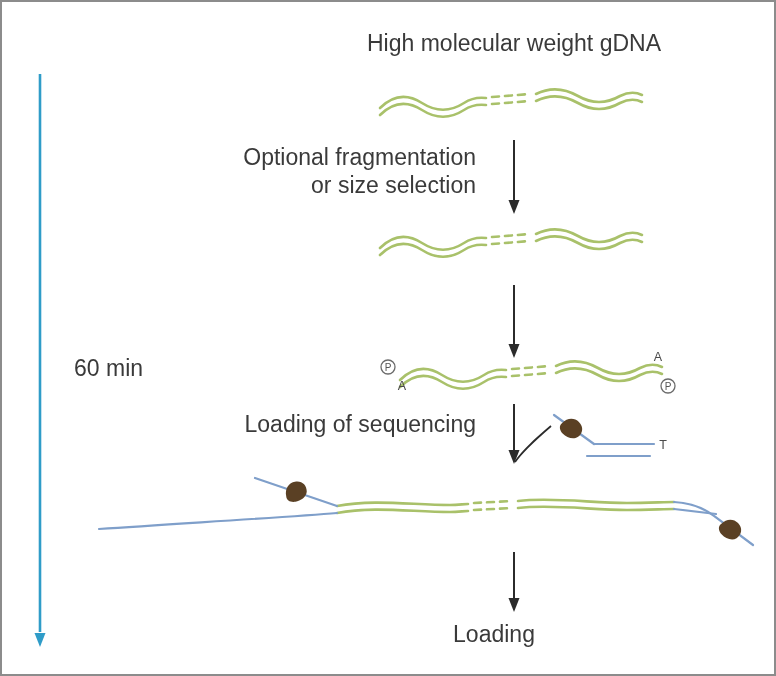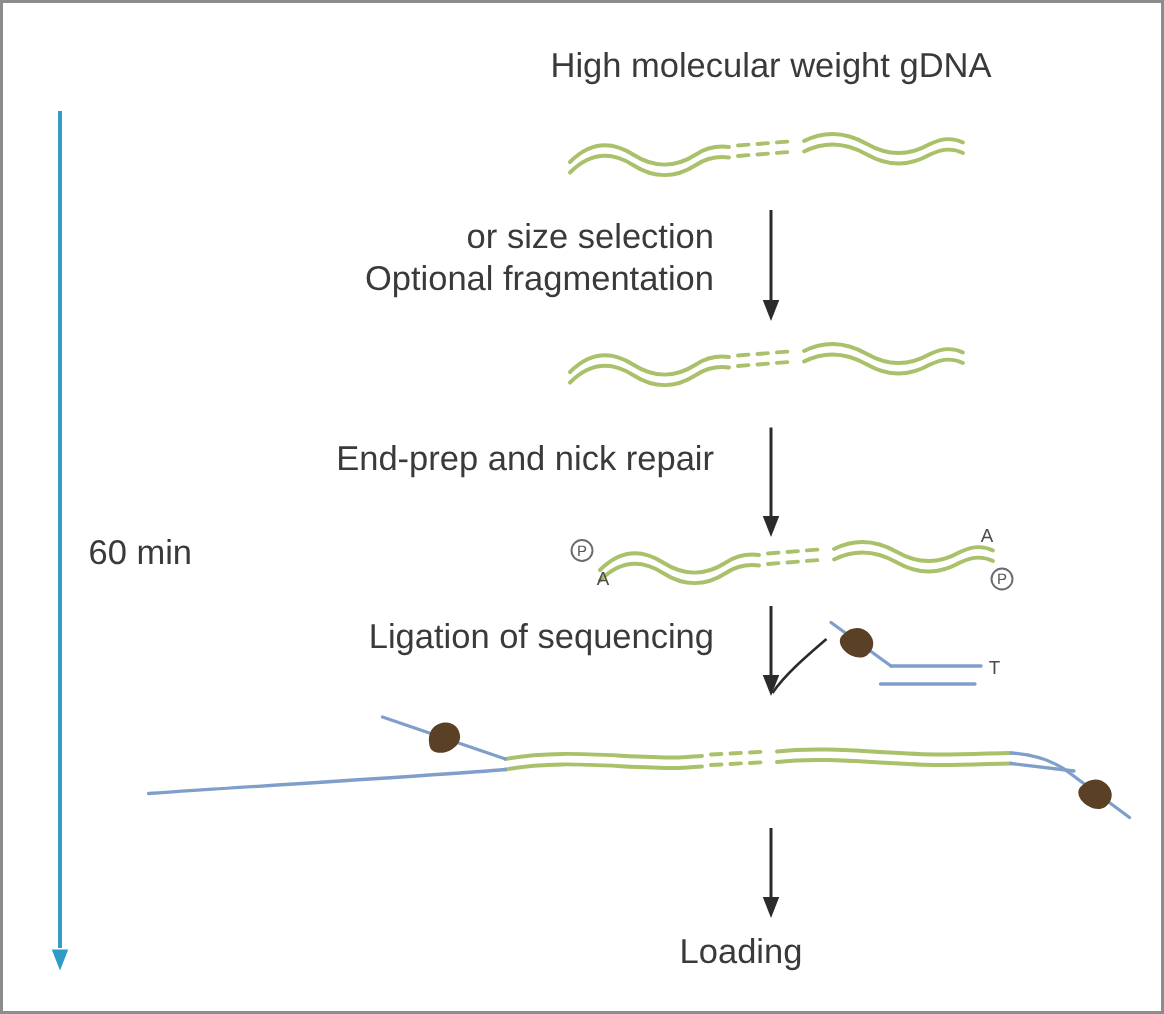--- a/index.html
+++ b/index.html
@@ -119,28 +119,27 @@
     </g>
 
     <g>
       <line class="blkline" x1="512" y1="550" x2="512" y2="597"></line>
       <use href="#ah" transform="translate(512,610)" class="ah-black"></use>
     </g>
   </svg>
 
   <div class="label center" style="left:212px; top:27px; width:600px;">High molecular weight gDNA</div>
 
-  <div class="label" style="left:57px; top:352px;">60 min</div>
+  <div class="label" style="left:72px; top:352px;">60 min</div>
 
   <div class="label right" style="right:298px; top:141px;">
+    <div>Optional fragmentation</div>
     <div>or size selection</div>
-    <div>Optional fragmentation</div>
   </div>
 
-  <div class="label right" style="right:298px; top:289px;">End-prep and nick repair</div>
 
   <div class="label right" style="right:298px; top:408px;">
-    <div>Ligation of sequencing</div>
+    <div>Loading of sequencing</div>
   </div>
 
   <div class="label center" style="left:392px; top:618px; width:200px;">Loading</div>
 
 </div>
 
 </body></html>

